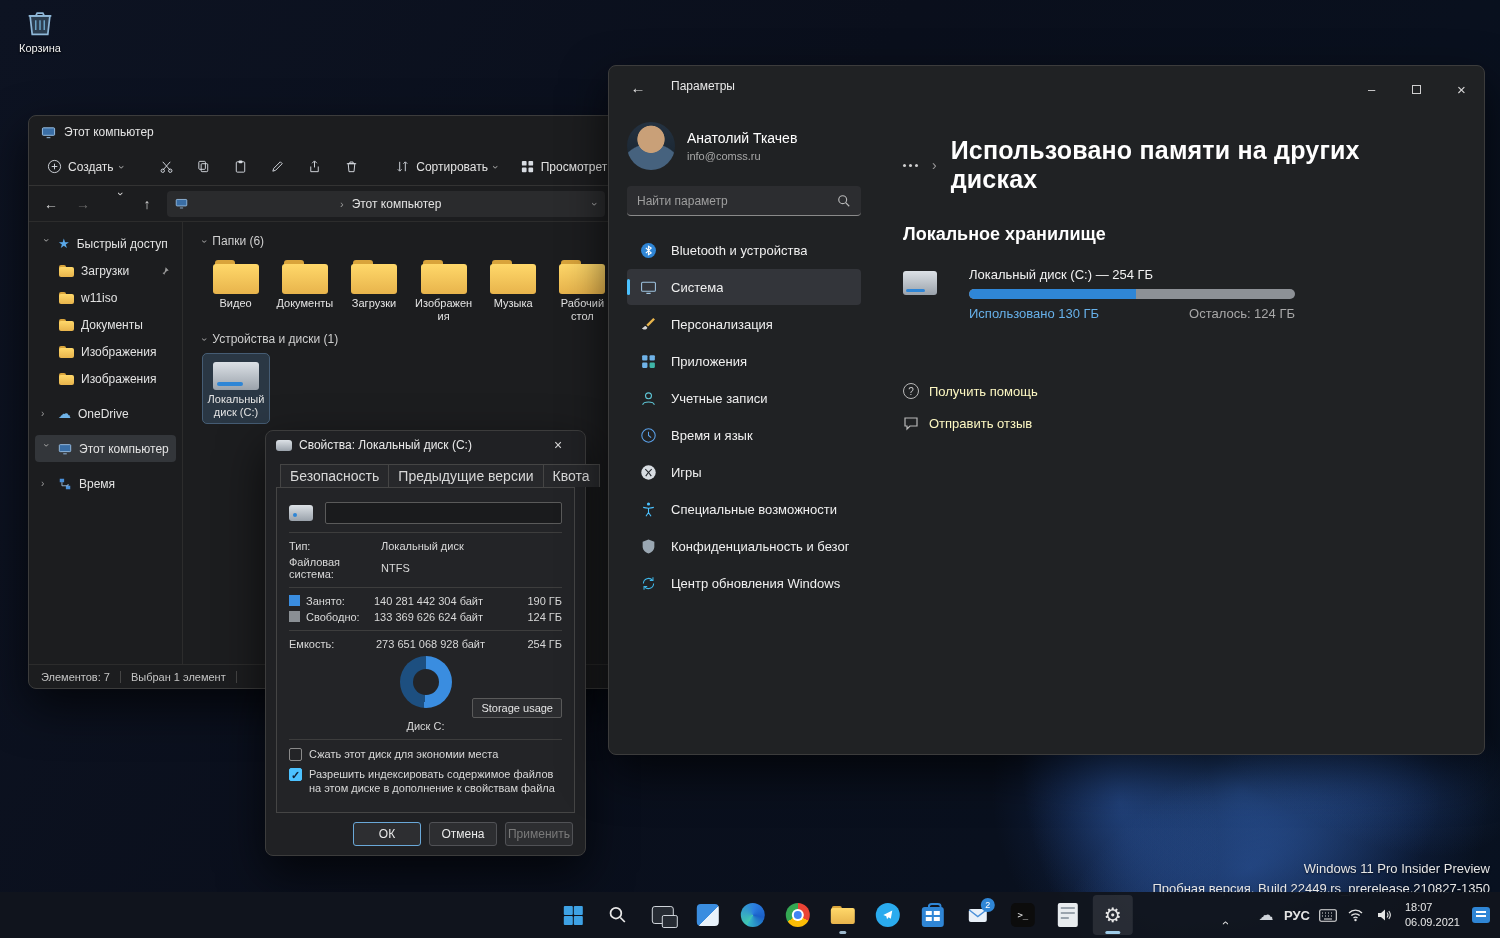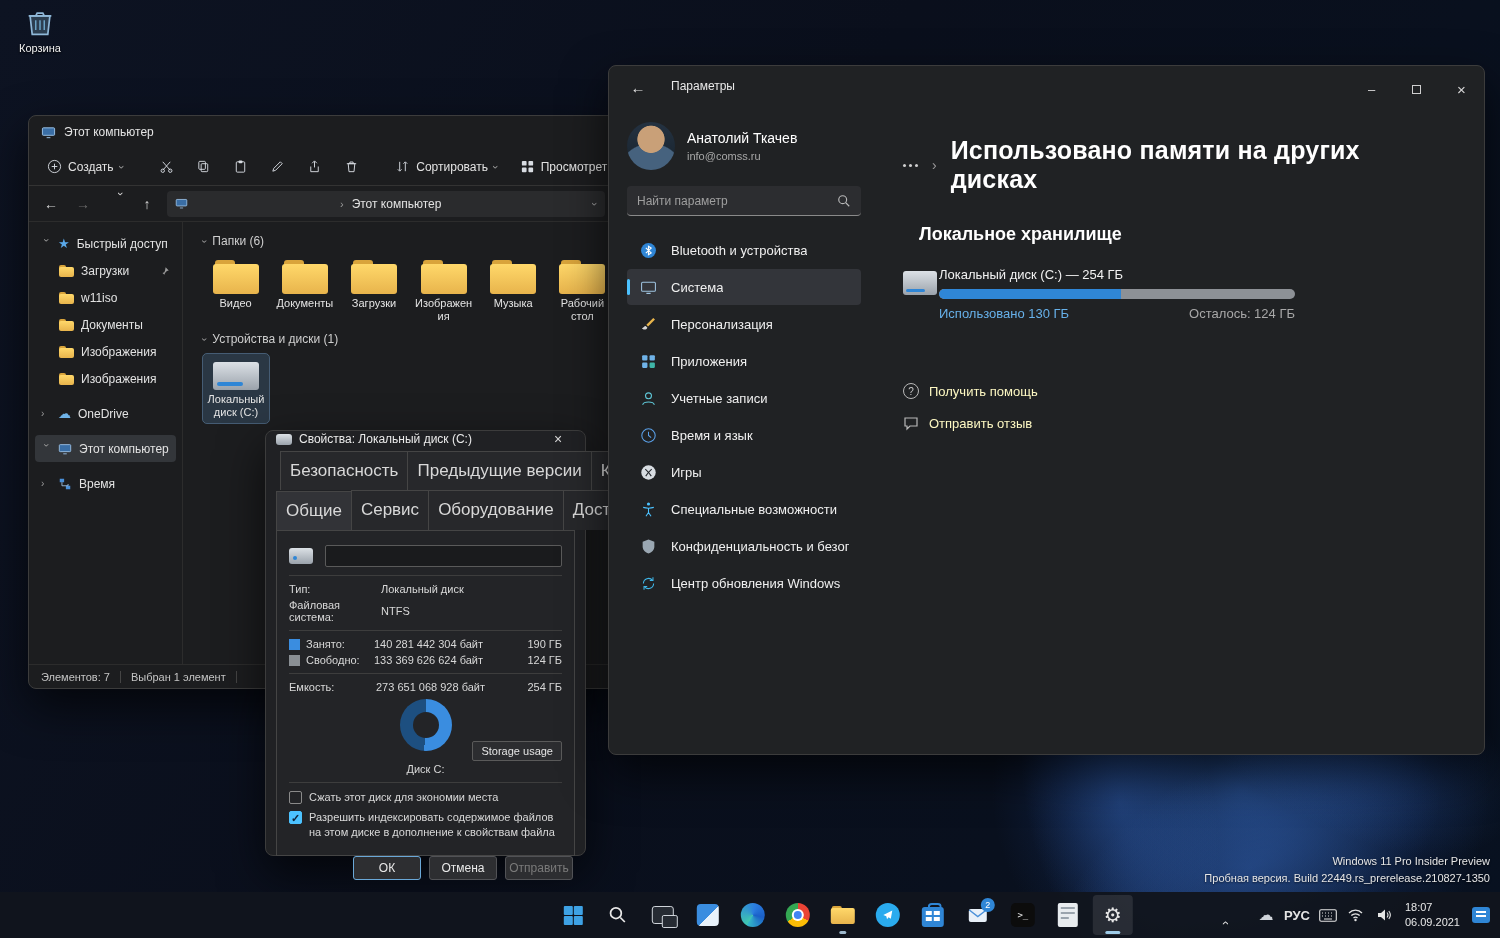--- a/index.html
+++ b/index.html
@@ -60,21 +60,21 @@
   .drive-ic::after{content:"";position:absolute;left:4px;right:16px;bottom:4px;height:4px;background:#2f86d6;border-radius:2px}
   .ex-status{height:24px;border-top:1px solid #2c2c2c;display:flex;align-items:center;gap:10px;padding:0 12px;font-size:11px;color:#c4c4c4}
   .vsep{width:1px;height:12px;background:#454545}
 
   
   .props{left:265px;top:430px;width:321px;height:426px;z-index:20;background:#202124;display:flex;flex-direction:column}
   .pr-title{height:30px;display:flex;align-items:center;gap:7px;padding:0 10px;font-size:12px;color:#eaeaea}
   .pr-close{margin-left:auto;width:34px;height:100%;display:flex;align-items:center;justify-content:center;color:#d8d8d8;font-size:14px}
   .pr-tabs{padding:4px 10px 0}
   .tabrow{display:flex}
-  .tab{font-size:17px;color:#d8d8d8;padding:9px 9px;border:1px solid #454545;background:#27282b;border-bottom:none;white-space:nowrap}
+  .tab{font-size:14px;color:#d8d8d8;padding:3px 9px;border:1px solid #454545;background:#27282b;border-bottom:none;white-space:nowrap}
   .tab+.tab{margin-left:-1px}
   .tab.active{background:#323337;position:relative;top:1px;border-bottom:1px solid #323337}
   .pr-body{flex:1;margin:0 10px;border:1px solid #454545;background:#232427;padding:10px 12px;font-size:11px;color:#d8d8d8;position:relative}
   .row{display:flex;align-items:center;margin:4px 0}
   .row .lab{width:92px;flex:none}
   .row .bytes{flex:1}
   .row .gb{width:44px;text-align:right}
   .hr{height:1px;background:#3d3d3d;margin:7px 0}
   .vol-input{flex:1;height:22px;background:#1a1b1d;border:1px solid #5a5a5a;border-radius:2px}
   .legend{width:11px;height:11px;flex:none;margin-right:6px;border:1px solid #666}
@@ -115,38 +115,38 @@
   .nav-item.sel{background:#33353a}
   .nav-item.sel::before{content:"";position:absolute;left:0;top:10px;bottom:10px;width:3px;border-radius:2px;background:#4cc2ff}
   .nav-item .nico{width:18px;height:18px;flex:none;display:flex;align-items:center;justify-content:center}
   .nav-item .nlabel{overflow:hidden;text-overflow:clip}
   .st-content{flex:1;padding:26px 36px 0 26px;min-width:0}
   .bc-row{display:flex;align-items:center;gap:14px}
   .dots{display:flex;gap:3px}
   .dots i{width:3px;height:3px;border-radius:50%;background:#cfcfcf}
   .bc-chev{color:#9a9a9a;font-size:14px}
   .page-title{font-size:25px;font-weight:bold;color:#fff;letter-spacing:.2px}
-  .sec-title{font-size:18px;font-weight:bold;color:#fff;margin:30px 16px 22px}
-  .drive-row{display:flex;gap:2px;max-width:392px}
+  .sec-title{font-size:18px;font-weight:bold;color:#fff;margin:30px 0 22px}
+  .drive-row{display:flex;gap:32px;max-width:392px}
   .sdrive-ic{width:34px;height:24px;margin-top:4px;background:linear-gradient(180deg,#dce1e6,#9aa2ab);border-radius:3px;position:relative;flex:none}
   .sdrive-ic::after{content:"";position:absolute;left:3px;right:12px;bottom:3px;height:3px;background:#2f86d6;border-radius:2px}
   .drive-info{flex:1;min-width:0}
   .drive-name{font-size:13px;color:#f2f2f2}
   .bar{height:10px;border-radius:5px;background:#8d9196;margin-top:7px;overflow:hidden}
   .fill{height:100%;background:#2f86d6;border-radius:5px 0 0 5px}
   .bar-meta{display:flex;justify-content:space-between;margin-top:7px;font-size:13px}
   .used-txt{color:#67b1ea}
   .free-txt{color:#a8a8a8}
   .linkrow{display:flex;align-items:center;gap:10px;margin-top:16px;font-size:13px}
   .linkrow a{color:#fef9c3;text-decoration:none}
   .links-block{margin-top:62px}
   .qm{width:16px;height:16px;border:1px solid #b8b8b8;border-radius:50%;color:#c8c8c8;font-size:10px;display:flex;align-items:center;justify-content:center}
 
   
-  .watermark{right:10px;bottom:52px;text-align:right;font-size:11px;color:#e6e6e6;z-index:40;line-height:1.5;text-shadow:0 1px 2px rgba(0,0,0,.6)}
+  .watermark{right:10px;bottom:40px;text-align:right;font-size:13px;color:#e6e6e6;z-index:40;line-height:1.5;text-shadow:0 1px 2px rgba(0,0,0,.6)}
 
   
   .taskbar{left:0;right:0;bottom:0;height:46px;background:rgba(17,21,29,.96);z-index:50;display:flex;align-items:center}
   .tb-center{position:absolute;left:50%;transform:translateX(-34%);display:flex;gap:5px;align-items:center}
   .tb-ic{width:40px;height:40px;border-radius:4px;display:flex;align-items:center;justify-content:center;position:relative}
   .tb-ic.open::after{content:"";position:absolute;bottom:1px;left:50%;transform:translateX(-50%);width:7px;height:3px;border-radius:2px;background:#9db8cc}
   .tb-ic.active{background:rgba(255,255,255,.10)}
   .tb-ic.active::after{content:"";position:absolute;bottom:1px;left:50%;transform:translateX(-50%);width:15px;height:3px;border-radius:2px;background:#9ecbe8}
   .winlogo{display:grid;grid-template-columns:9px 9px;gap:1px}
   .winlogo i{width:9px;height:9px;background:#3ea2e5;border-radius:1px}
@@ -401,26 +401,20 @@
     <span>Свойства: Локальный диск (C:)</span>
     <span class="pr-close">×</span>
   </div>
 
   <div class="pr-tabs">
     <div class="tabrow" style="padding-left:4px">
       <span class="tab">Безопасность</span>
       <span class="tab">Предыдущие версии</span>
       <span class="tab">Квота</span>
     </div>
-    <div class="tabrow">
-      <span class="tab active">Общие</span>
-      <span class="tab">Сервис</span>
-      <span class="tab">Оборудование</span>
-      <span class="tab">Доступ</span>
-    </div>
   </div>
 
   <div class="pr-body">
     <div class="row" style="margin-bottom:8px">
       <span class="drive-ic" style="width:24px;height:16px;margin:0 12px 0 0"></span>
       <span class="vol-input"></span>
     </div>
     <div class="hr"></div>
     <div class="row">
       <span class="lab">Тип:</span>
@@ -461,21 +455,21 @@
     </div>
     <div class="cbrow">
       <span class="cb checked">✓</span>
       <span>Разрешить индексировать содержимое файлов на этом диске в дополнение к свойствам файла</span>
     </div>
   </div>
 
   <div class="pr-btns">
     <span class="pbtn default">ОК</span>
     <span class="pbtn">Отмена</span>
-    <span class="pbtn disabled">Отправить</span>
+    <span class="pbtn disabled">Применить</span>
   </div>
 </div>
 
 <div class="window settings">
   <div class="st-title">
     <span class="back-btn">←</span>
     <span class="t">Параметры</span>
     <span class="wctl">
       <span class="wc">–</span>
       <span class="wc">

